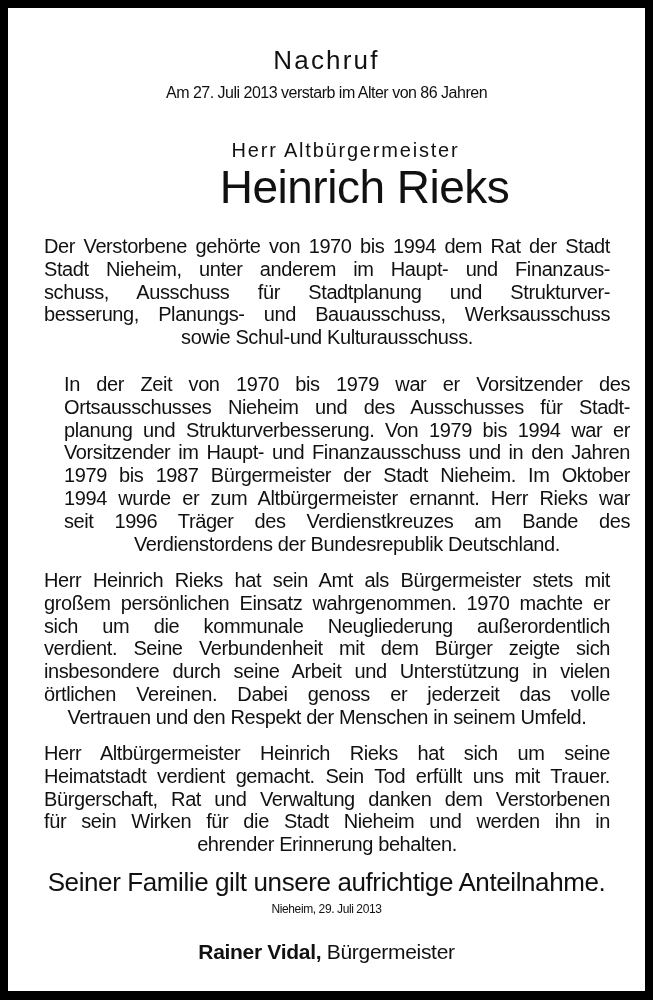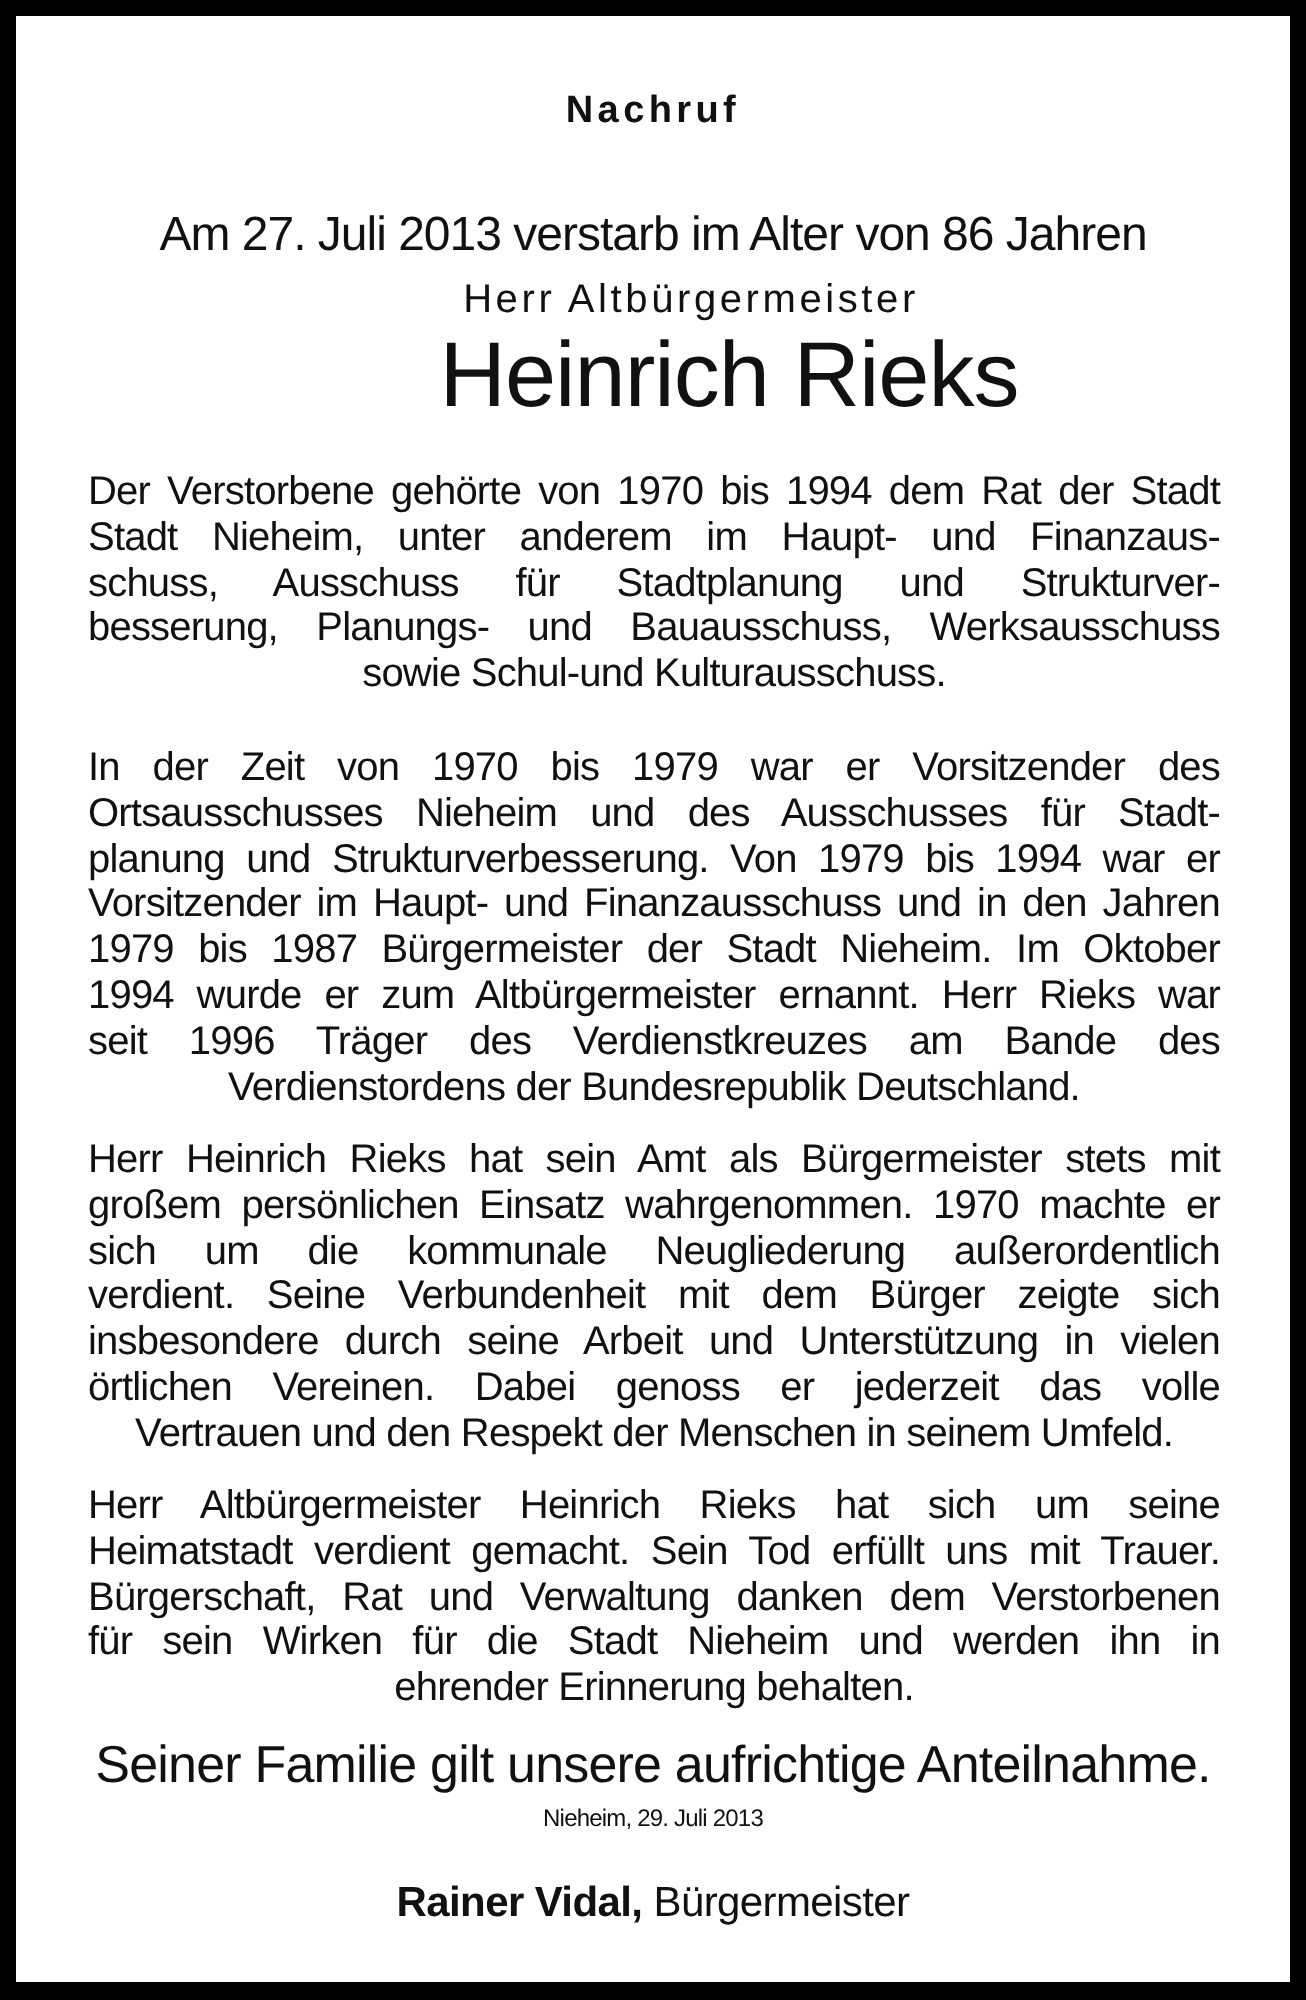--- a/index.html
+++ b/index.html
@@ -14,43 +14,43 @@
       width: 637px; height: 983px;
       background: #fff;
       font-family: "Liberation Sans", sans-serif;
       color: #111;
     }
     .line {
       position: absolute; left: 0; width: 637px;
       text-align: center; white-space: nowrap;
     }
     .title-small {
-      top: 37px; font-size: 19px; letter-spacing: 2.2px; font-weight: bold;
+      top: 37px; font-size: 26px; letter-spacing: 2.2px;
     }
     .date-line {
-      top: 96px; font-size: 24px; letter-spacing: -0.5px;
+      top: 76px; font-size: 16px; letter-spacing: -0.5px;
     }
     .honorific {
       top: 131px; font-size: 20px; letter-spacing: 1.8px; padding-left: 19px;
     }
     .name {
       top: 152px; font-size: 46px; letter-spacing: -0.5px; padding-left: 38px;
     }
     .para {
       position: absolute; left: 36px; width: 566px;
       font-size: 20px; line-height: 22.8px;
       letter-spacing: -0.4px;
     }
     .para .l {
       display: block; white-space: nowrap;
       text-align: justify; text-align-last: justify;
     }
     .para .l.last { text-align: center; text-align-last: center; }
     .p1 { top: 227px; }
-    .p2 { top: 365px; }
+    .p2 { top: 365px; margin-left: 20px; }
     .p3 { top: 561px; }
     .p4 { top: 734px; }
     .condolence { top: 859px; font-size: 26px; letter-spacing: -0.4px; }
     .place-date { top: 894px; font-size: 12px; letter-spacing: -0.4px; }
     .signature { top: 932px; font-size: 21px; letter-spacing: -0.3px; }
     .signature .sig-name { font-weight: bold; }
   </style>
 </head>
 <body>
 

